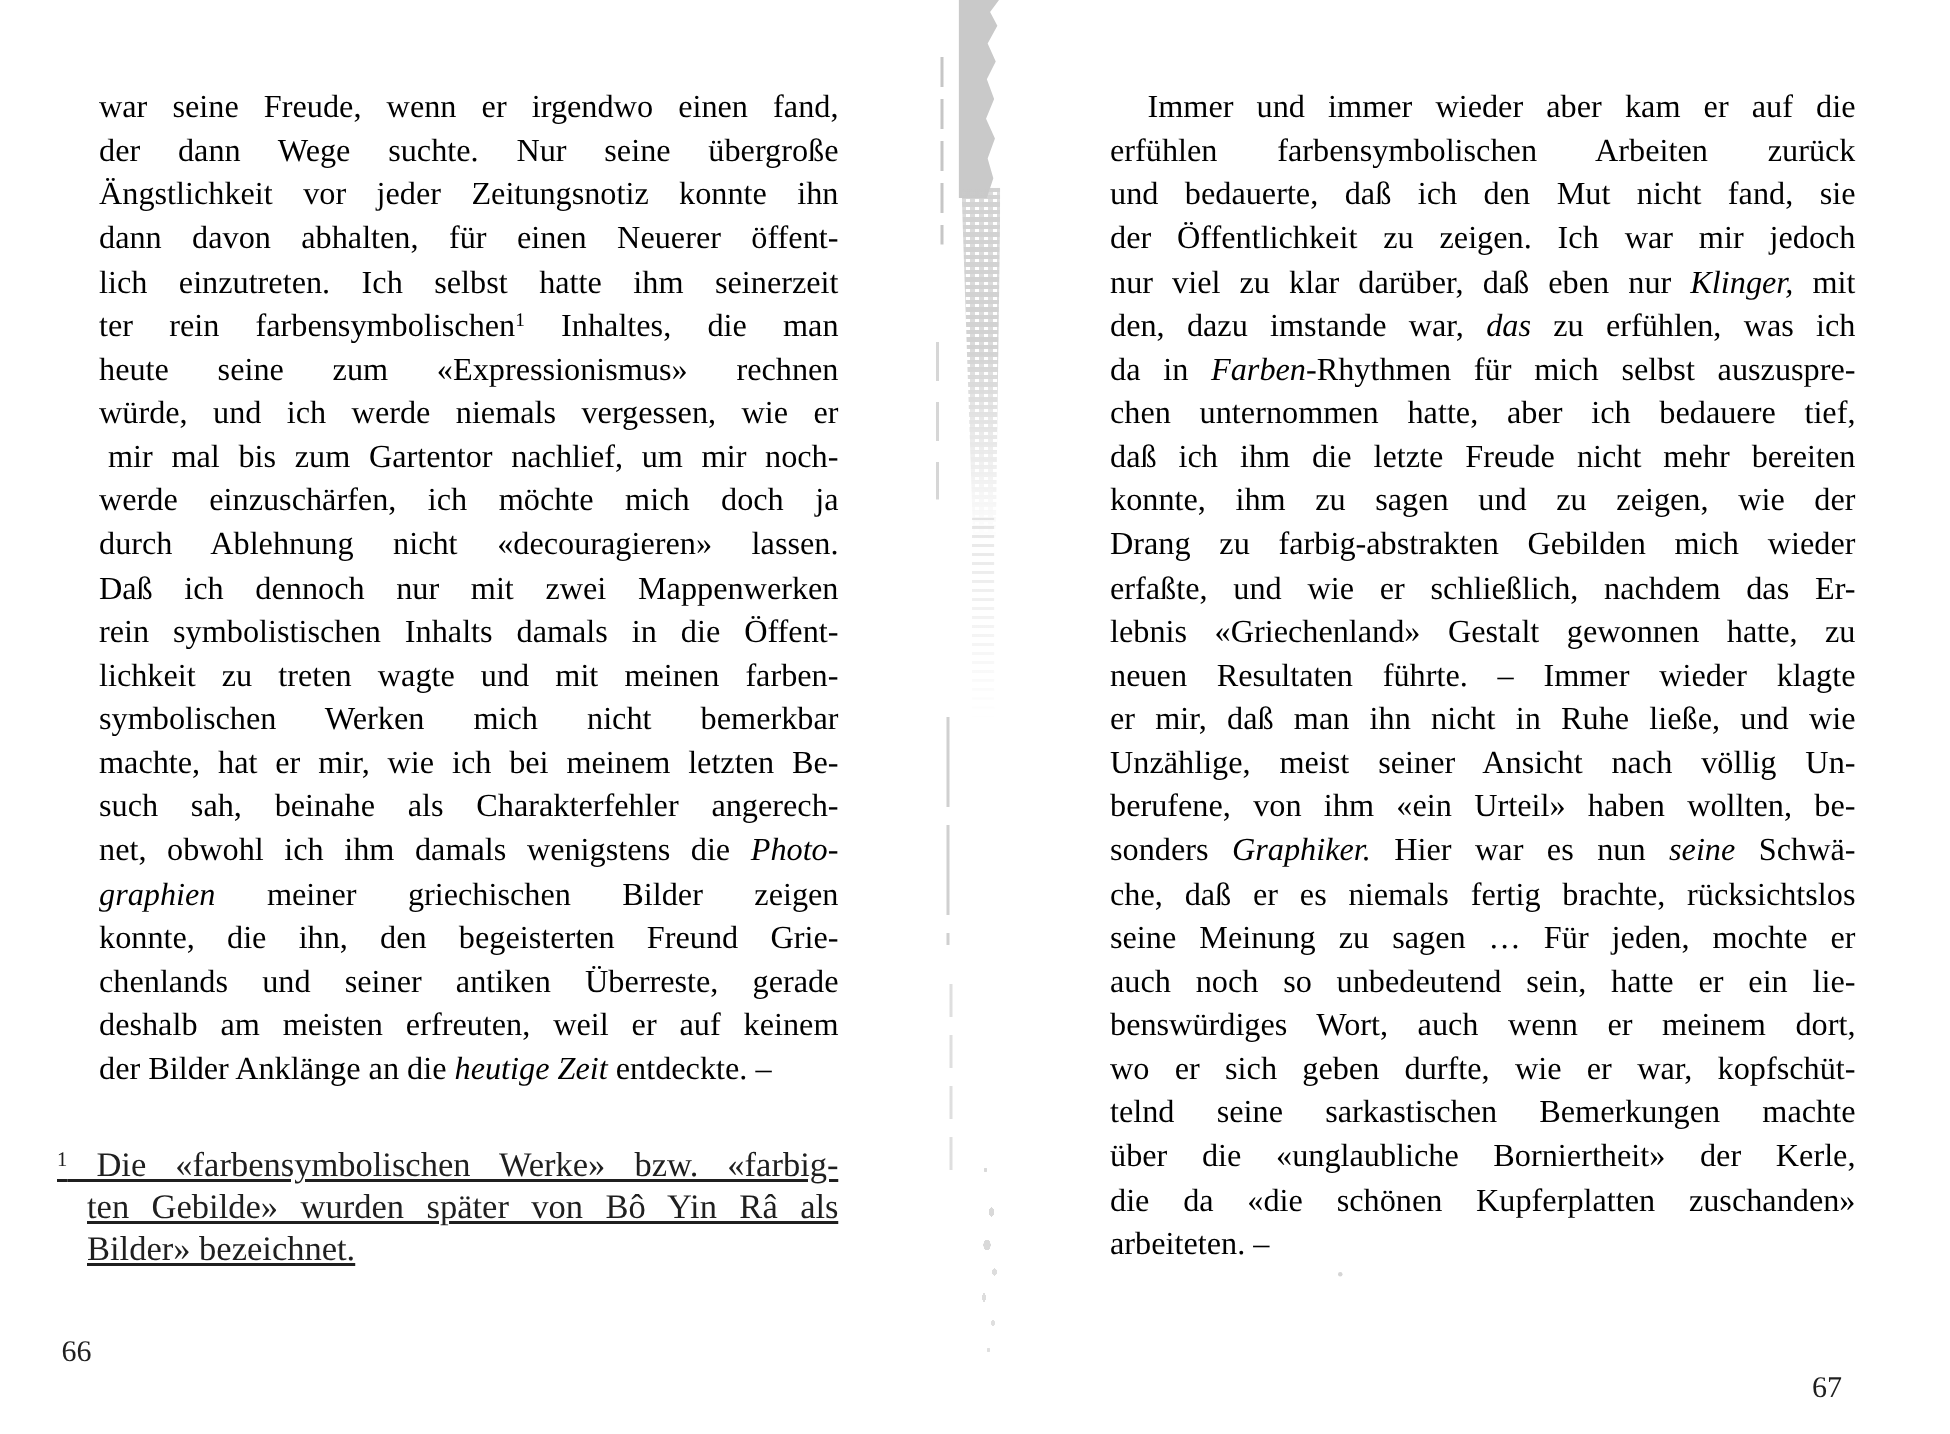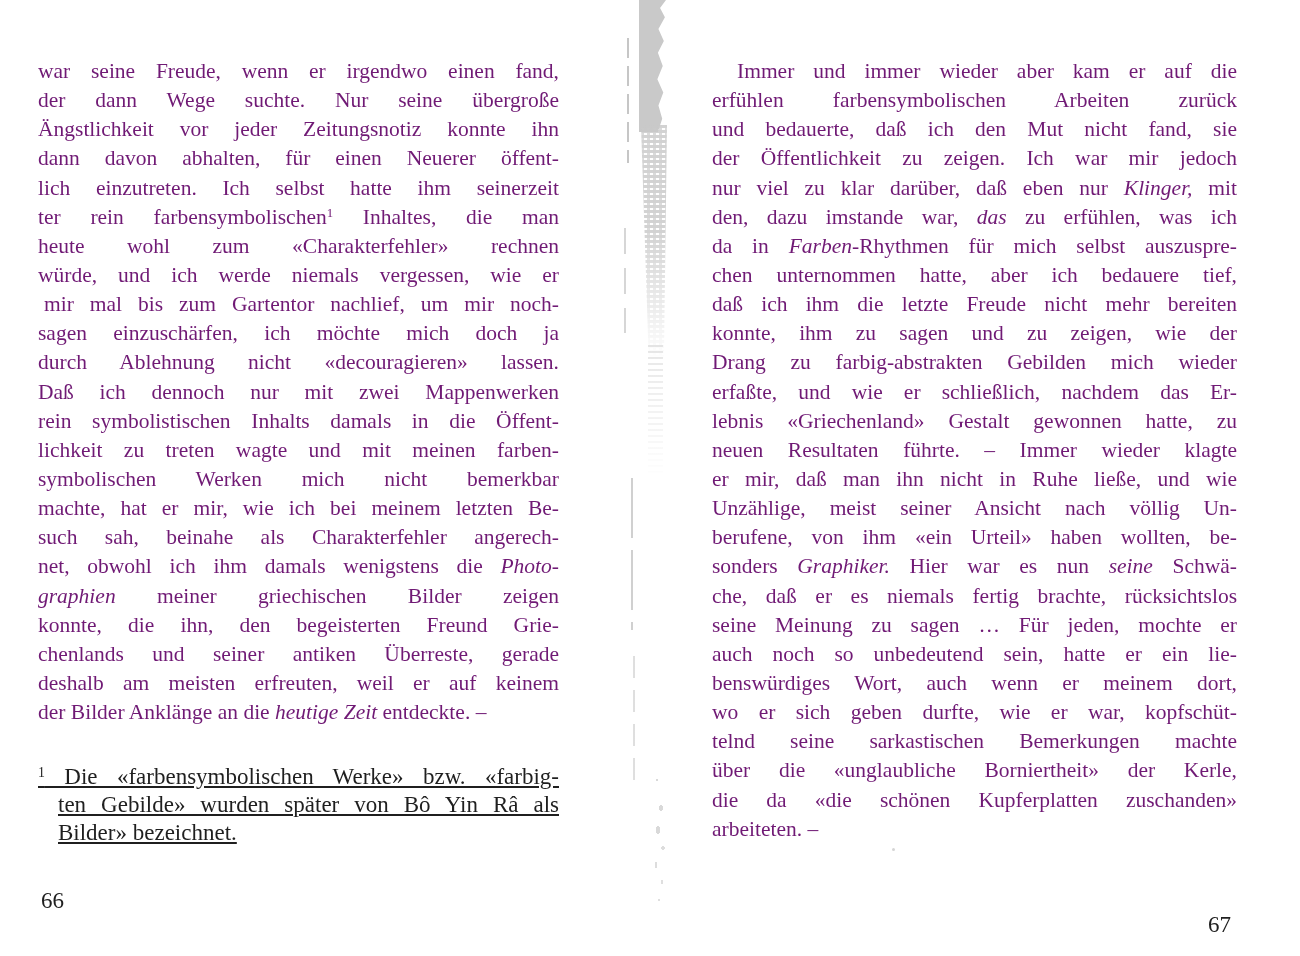--- a/index.html
+++ b/index.html
@@ -6,35 +6,35 @@
   body{
     width:1300px;height:956px;position:relative;overflow:hidden;
     background:#ffffff;
     font-family:"Liberation Serif","DejaVu Serif",serif;
   }
   .page-text{position:absolute;top:57px;}
   #left-page-text{left:38px;width:521px;}
   #right-page-text{left:712px;width:525px;}
   .bline{
     font-size:21.5px;line-height:29.15px;height:29.15px;overflow:hidden;
-    color:#701a75;text-align:justify;text-align-last:justify;text-justify:inter-word;
+    color:#000000;text-align:justify;text-align-last:justify;text-justify:inter-word;margin-left:28px;
   }
   .bline.no-just{text-align-last:left;}
   .bline.indented{text-indent:25px;}
   .bline.micro-indent{text-indent:6px;}
   #left-footnote{margin-top:36px;}
   .fline{
     font-size:23px;line-height:28px;height:28px;overflow:hidden;
     color:#1f1f1f;text-align:justify;text-align-last:justify;text-justify:inter-word;text-decoration:underline;
   }
   .fline.no-just{text-align-last:left;}
   .fline.indented{padding-left:20px;}
   sup{font-size:0.6em;line-height:0;vertical-align:baseline;position:relative;top:-0.5em;}
   .page-number{
-    position:absolute;font-size:23px;color:#1f1f1f;line-height:26px;
+    position:absolute;font-size:20px;color:#1f1f1f;line-height:26px;
   }
   #page-number-left{left:41px;top:888px;}
   #page-number-right{left:1208px;top:888px;margin-top:24px;}
   
   .artifact{position:absolute;pointer-events:none;}
   #gutter-smudge-top{
     left:639px;top:0;width:27px;height:132px;background:#c9c9c9;
     clip-path:polygon(0 0,100% 0,78% 6%,96% 13%,72% 22%,92% 31%,70% 40%,88% 50%,68% 60%,90% 70%,72% 80%,86% 90%,70% 100%,0 100%);
   }
   #gutter-smudge-mid{
@@ -95,24 +95,24 @@
 <div class="artifact" id="stray-dot"></div>
 
 <div class="page-text" id="left-page-text">
   <div id="left-body">
       <div class="bline">war seine Freude, wenn er irgendwo einen fand,</div>
       <div class="bline">der dann Wege suchte. Nur seine übergroße</div>
       <div class="bline">Ängstlichkeit vor jeder Zeitungsnotiz konnte ihn</div>
       <div class="bline">dann davon abhalten, für einen Neuerer öffent-</div>
       <div class="bline">lich einzutreten. Ich selbst hatte ihm seinerzeit</div>
       <div class="bline">ter rein farbensymbolischen<sup>1</sup> Inhaltes, die man</div>
-      <div class="bline">heute wohl zum «Charakterfehler» rechnen</div>
+      <div class="bline">heute seine zum «Expressionismus» rechnen</div>
       <div class="bline">würde, und ich werde niemals vergessen, wie er</div>
       <div class="bline micro-indent">mir mal bis zum Gartentor nachlief, um mir noch-</div>
-      <div class="bline">sagen einzuschärfen, ich möchte mich doch ja</div>
+      <div class="bline">werde einzuschärfen, ich möchte mich doch ja</div>
       <div class="bline">durch Ablehnung nicht «decouragieren» lassen.</div>
       <div class="bline">Daß ich dennoch nur mit zwei Mappenwerken</div>
       <div class="bline">rein symbolistischen Inhalts damals in die Öffent-</div>
       <div class="bline">lichkeit zu treten wagte und mit meinen farben-</div>
       <div class="bline">symbolischen Werken mich nicht bemerkbar</div>
       <div class="bline">machte, hat er mir, wie ich bei meinem letzten Be-</div>
       <div class="bline">such sah, beinahe als Charakterfehler angerech-</div>
       <div class="bline">net, obwohl ich ihm damals wenigstens die <i>Photo-</i></div>
       <div class="bline"><i>graphien</i> meiner griechischen Bilder zeigen</div>
       <div class="bline">konnte, die ihn, den begeisterten Freund Grie-</div>

